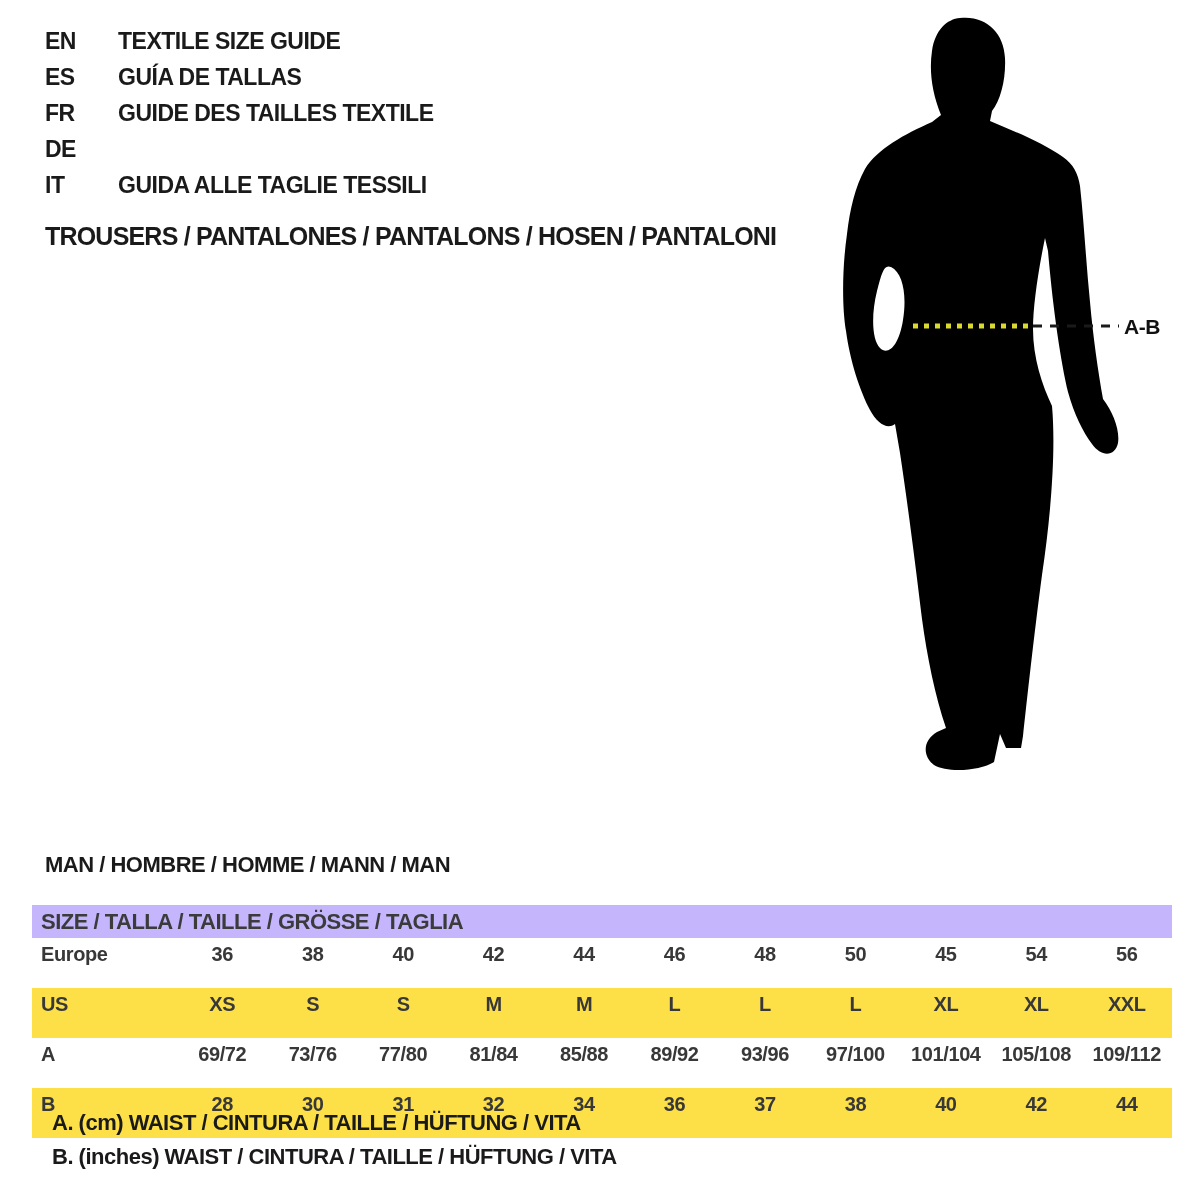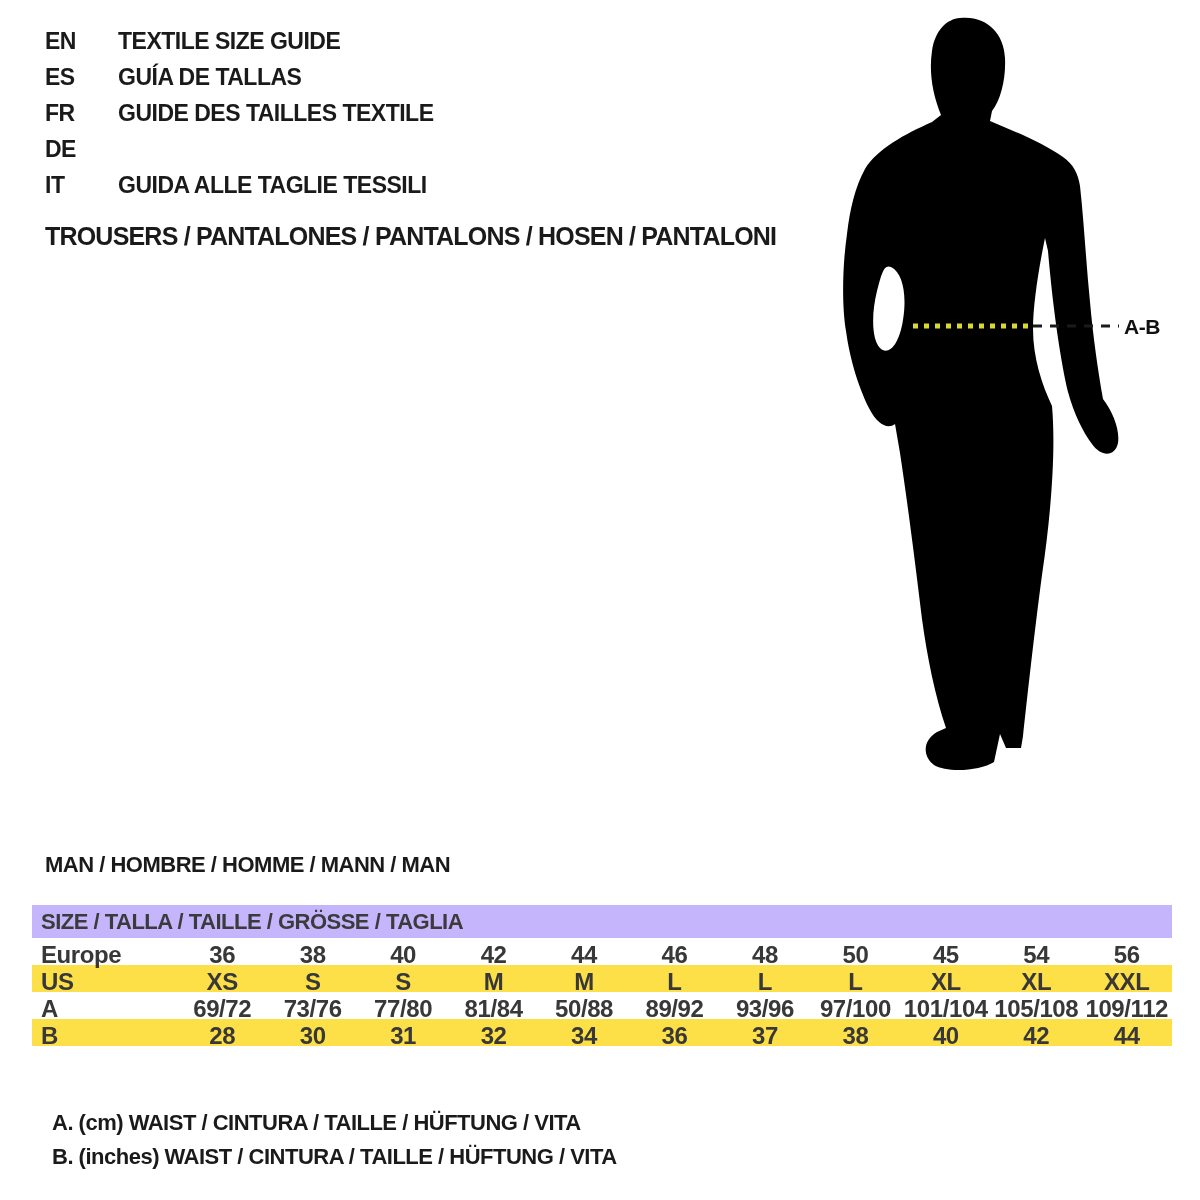--- a/index.html
+++ b/index.html
@@ -39,22 +39,22 @@
 
   
   .size-table { position:absolute; left:32px; top:905px; width:1140px; }
   .t-header {
     height:33px; line-height:33px; background:#c4b5fd;
     padding-left:9px; box-sizing:border-box;
     font-size:22px; font-weight:700; letter-spacing:-0.5px; color:#3b3b3b;
     white-space:nowrap;
   }
   .t-row {
-    display:flex; height:27px; line-height:33px;
-    font-size:24px; font-weight:700; letter-spacing:-0.4px; color:#383838;
+    display:flex; height:50px; line-height:33px;
+    font-size:20px; font-weight:700; letter-spacing:-0.4px; color:#383838;
   }
   .t-row.alt { background:#fde047; }
   .t-label { flex:0 0 145px; padding-left:9px; box-sizing:border-box; }
   .t-cell { flex:1 1 0; text-align:center; white-space:nowrap; }
 
   
   .footnotes { position:absolute; left:52px; top:1106px; }
   .footnote {
     font-size:22px; font-weight:700; letter-spacing:-0.5px;
     line-height:34px; white-space:nowrap;
@@ -171,21 +171,21 @@
       <div class="t-cell">XL</div>
       <div class="t-cell">XXL</div>
     </div>
 
     <div class="t-row">
       <div class="t-label">A</div>
       <div class="t-cell">69/72</div>
       <div class="t-cell">73/76</div>
       <div class="t-cell">77/80</div>
       <div class="t-cell">81/84</div>
-      <div class="t-cell">50/88</div>
+      <div class="t-cell">85/88</div>
       <div class="t-cell">89/92</div>
       <div class="t-cell">93/96</div>
       <div class="t-cell">97/100</div>
       <div class="t-cell">101/104</div>
       <div class="t-cell">105/108</div>
       <div class="t-cell">109/112</div>
     </div>
 
     <div class="t-row alt">
       <div class="t-label">B</div>

